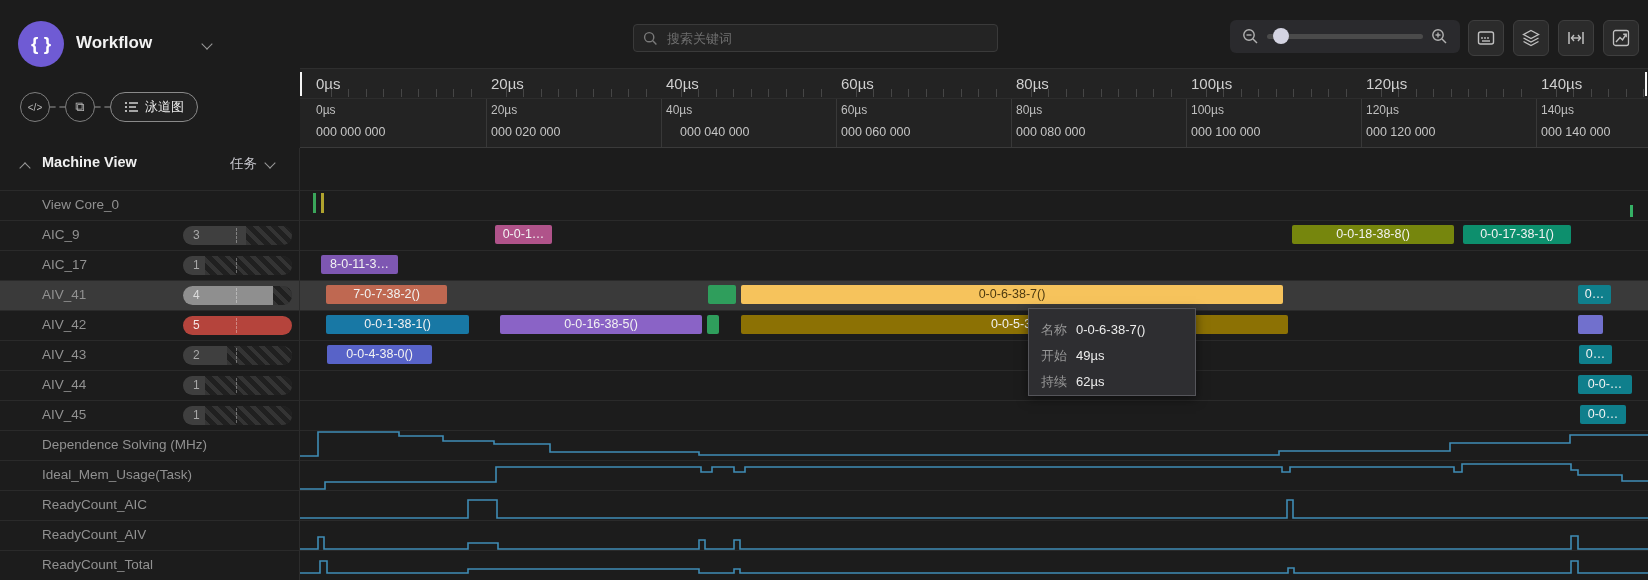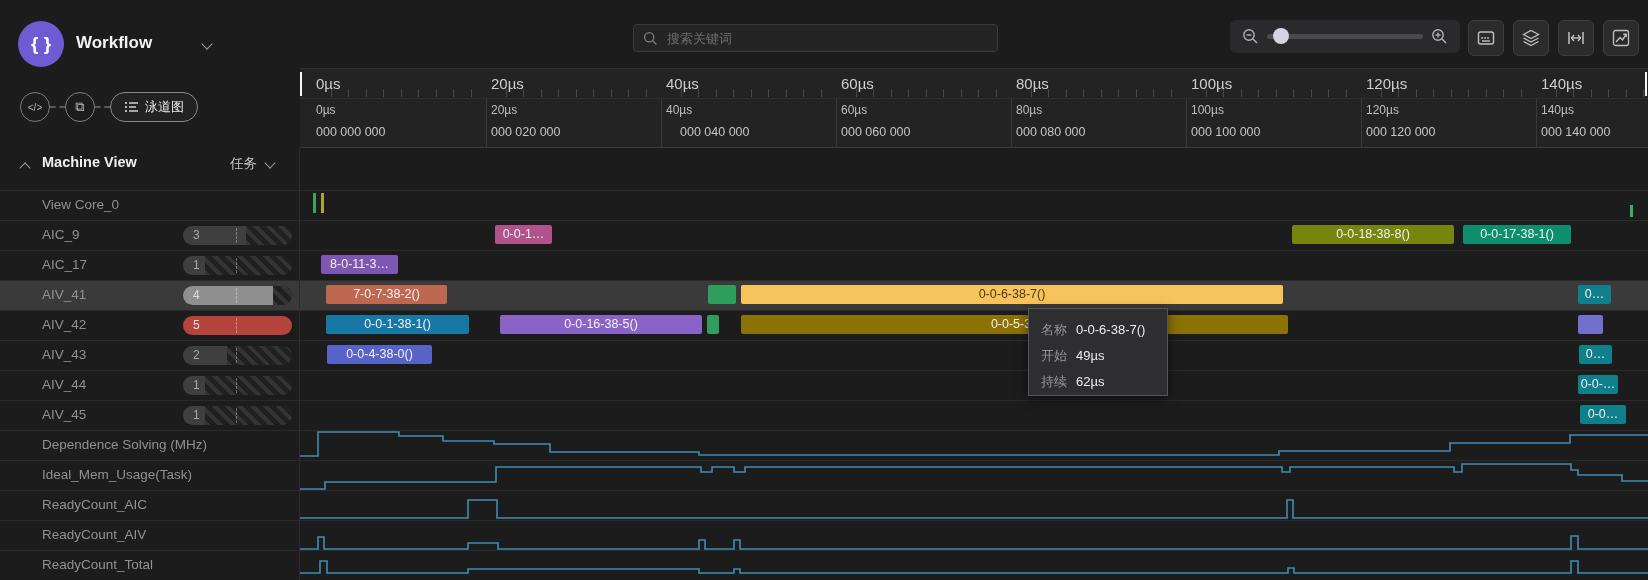--- a/index.html
+++ b/index.html
@@ -55,21 +55,21 @@
   .badge .fill{position:absolute;left:0;top:0;height:100%;}
   .badge .hatch{position:absolute;top:0;height:100%;right:0;
      background:repeating-linear-gradient(45deg,#343434 0 4px,#202020 4px 9px);}
   .badge .num{position:absolute;left:10px;top:0;line-height:19px;font-size:12px;z-index:2;}
   .badge .thresh{position:absolute;left:53px;top:2px;height:15px;width:0;border-left:1px dashed rgba(255,255,255,.35);z-index:2;}
   
   .bar{position:absolute;height:19px;border-radius:2px;font-size:12.5px;line-height:19px;text-align:center;
        color:#f2f2f2;overflow:hidden;white-space:nowrap;box-sizing:border-box;padding:0 2px;}
   .mark{position:absolute;}
   
-  #tooltip{left:1028px;top:308px;width:140px;height:88px;background:#2e2e31;border:1px solid #55555a;
+  #tooltip{left:1028px;top:308px;width:168px;height:88px;background:#2e2e31;border:1px solid #55555a;
        box-shadow:0 3px 10px rgba(0,0,0,.5);z-index:30;padding:8px 0 0 12px;box-sizing:border-box;font-size:13px;}
   #tooltip .trow{display:flex;gap:9px;line-height:26px;white-space:nowrap;}
   #tooltip .tlabel{color:#979797;}
   #tooltip .tvalue{color:#ececec;}
   svg{display:block;}
 </style>
 </head>
 <body>
 
 <div id="app">
@@ -328,21 +328,21 @@
       <div class="bar" style="left: 327px; top: 345px; width: 105px; background: rgb(88, 99, 200);">0-0-4-38-0()</div>
       <div class="bar" style="left: 1579px; top: 345px; width: 33px; background: rgb(15, 127, 140);">0…</div>
       <div class="abs row-border" style="top: 370px;"></div>
       <div class="abs side-label" style="top: 377px;">AIV_44</div>
       <div class="abs badge" style="top: 376px;">
         <div class="fill" style="width: 20%; background: rgb(63, 63, 63);"></div>
         <div class="hatch" style="width: 80%;"></div>
         <div class="thresh"></div>
         <div class="num" style="color: rgb(168, 168, 168);">1</div>
       </div>
-      <div class="bar" style="left: 1578px; top: 375px; width: 40px; background: rgb(15, 127, 140);">0-0-…</div>
+      <div class="bar" style="left: 1578px; top: 375px; width: 54px; background: rgb(15, 127, 140);">0-0-…</div>
       <div class="abs row-border" style="top: 400px;"></div>
       <div class="abs side-label" style="top: 407px;">AIV_45</div>
       <div class="abs badge" style="top: 406px;">
         <div class="fill" style="width: 20%; background: rgb(63, 63, 63);"></div>
         <div class="hatch" style="width: 80%;"></div>
         <div class="thresh"></div>
         <div class="num" style="color: rgb(168, 168, 168);">1</div>
       </div>
       <div class="bar" style="left: 1580px; top: 405px; width: 46px; background: rgb(15, 127, 140);">0-0…</div>
       <div class="abs row-border" style="top: 430px;"></div>

